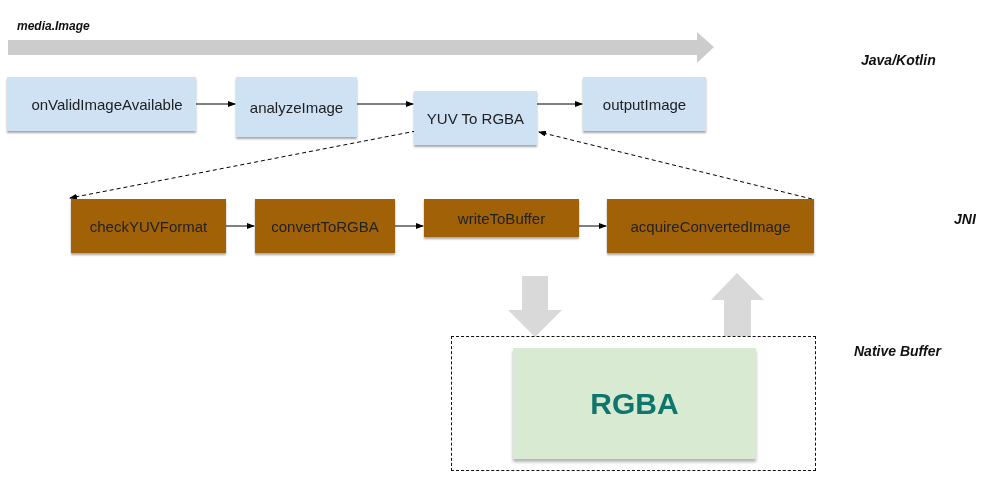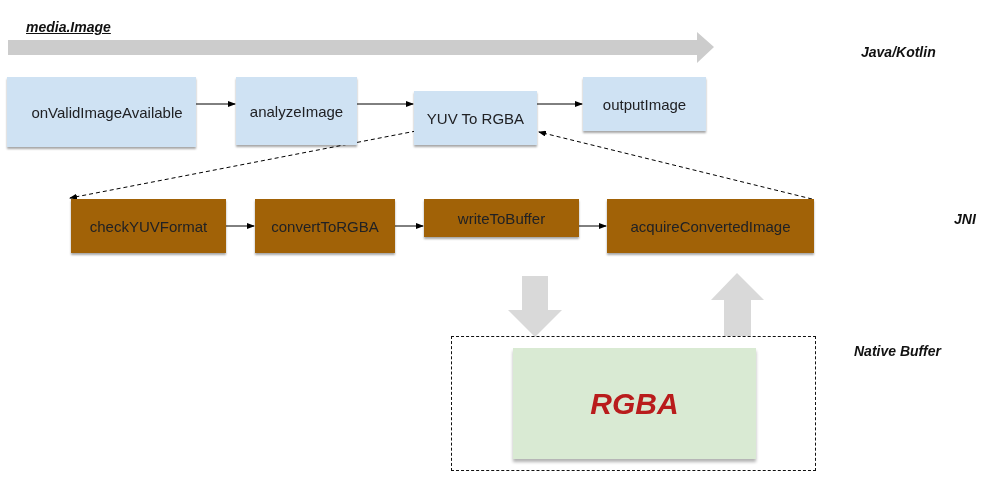--- a/index.html
+++ b/index.html
@@ -2,21 +2,21 @@
 <html><head>
   <meta charset="utf-8">
   <style>
     html, body { margin: 0; padding: 0; background: #ffffff; }
     body { width: 995px; height: 490px; position: relative; overflow: hidden;
            font-family: "Liberation Sans", "DejaVu Sans", sans-serif; color: #1a1a1a; }
     .box { position: absolute; display: flex; align-items: center; justify-content: center;
            font-size: 15px; color: #202124; box-shadow: 0 2px 2px rgba(0,0,0,0.35); box-sizing: border-box; white-space: nowrap; }
     .blue { background: #cfe2f3; }
     .pink { background: #a16207; }
-    .green { background: #d9ead3; font-size: 30px; font-weight: bold; font-style: italic; color: #b91c1c; box-shadow: 0 3px 3px rgba(0,0,0,0.3); }
+    .green { background: #d9ead3; font-size: 30px; font-weight: bold; color: #0f766e; box-shadow: 0 3px 3px rgba(0,0,0,0.3); }
     .lane { position: absolute; font-weight: bold; font-style: italic; font-size: 14px; color: #111; white-space: nowrap; }
     svg.overlay { position: absolute; left: 0; top: 0; }
     .dashed-box { position: absolute; border: 1px dashed #111; box-sizing: border-box; }
   </style>
 </head>
 <body>
 
 <svg class="overlay" width="995" height="490">
   <defs>
     <marker id="ah" markerWidth="8" markerHeight="6" refX="7" refY="3" orient="auto">
@@ -34,28 +34,28 @@
   <line x1="395" y1="226" x2="423" y2="226" stroke="#000" stroke-width="1" marker-end="url(#ah)"></line>
   <line x1="579" y1="226" x2="606" y2="226" stroke="#000" stroke-width="1" marker-end="url(#ah)"></line>
 
   <line x1="416" y1="131" x2="70" y2="198" stroke="#000" stroke-width="1" stroke-dasharray="4,3" marker-end="url(#ah)"></line>
   <line x1="812" y1="199" x2="539" y2="132" stroke="#000" stroke-width="1" stroke-dasharray="4,3" marker-end="url(#ah)"></line>
 
   <path d="M522,276 L548,276 L548,310 L562,310 L535,337 L508,310 L522,310 Z" fill="#d9d9d9"></path>
   <path d="M724,336 L751,336 L751,300 L764,300 L737,273 L711,300 L724,300 Z" fill="#d9d9d9"></path>
 </svg>
 
-<div class="lane" style="left:26px; top:19px; font-size:14px;text-decoration:underline;">media.Image</div>
+<div class="lane" style="left:17px; top:19px; font-size:12px;">media.Image</div>
 
-<div class="lane" style="left:861px; top:44px;">Java/Kotlin</div>
+<div class="lane" style="left:861px; top:52px;">Java/Kotlin</div>
 <div class="lane" style="left:954px; top:211px;">JNI</div>
 <div class="lane" style="left:854px; top:343px;">Native Buffer</div>
 
-<div class="box blue" style="left:7px; top:77px; width:189px; height:70px;padding-left:11px;">onValidImageAvailable</div>
-<div class="box blue" style="left:236px; top:77px; width:121px; height:68px;">analyzeImage</div>
+<div class="box blue" style="left:7px; top:77px; width:189px; height:54px;padding-left:11px;">onValidImageAvailable</div>
+<div class="box blue" style="left:236px; top:77px; width:121px; height:60px;">analyzeImage</div>
 <div class="box blue" style="left:414px; top:91px; width:123px; height:54px;">YUV To RGBA</div>
 <div class="box blue" style="left:583px; top:77px; width:123px; height:54px;">outputImage</div>
 
 <div class="box pink" style="left:71px; top:199px; width:155px; height:54px;">checkYUVFormat</div>
 <div class="box pink" style="left:255px; top:199px; width:140px; height:54px;">convertToRGBA</div>
 <div class="box pink" style="left:424px; top:199px; width:155px; height:38px;">writeToBuffer</div>
 <div class="box pink" style="left:607px; top:199px; width:207px; height:54px;">acquireConvertedImage</div>
 
 <div class="dashed-box" style="left:451px; top:336px; width:365px; height:135px;"></div>
 <div class="box green" style="left:513px; top:348px; width:243px; height:111px;">RGBA</div>

